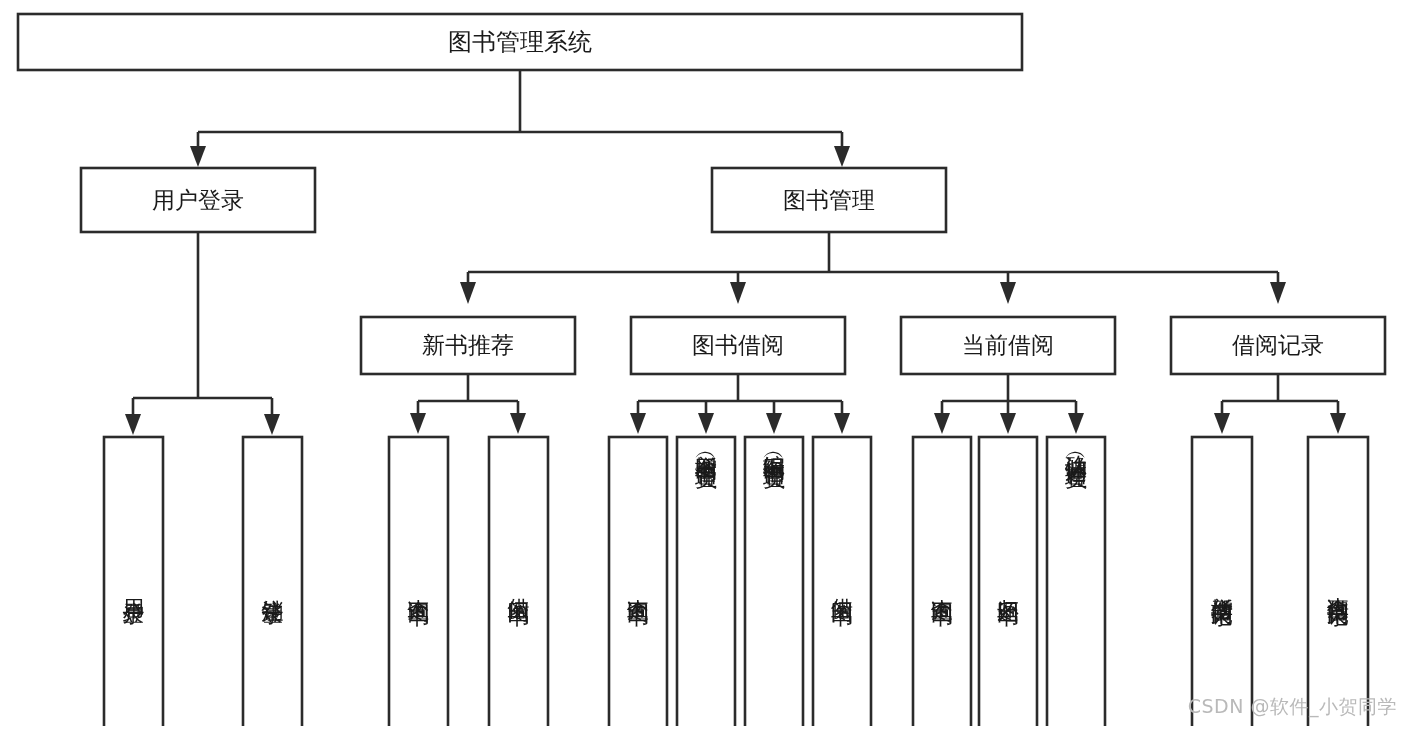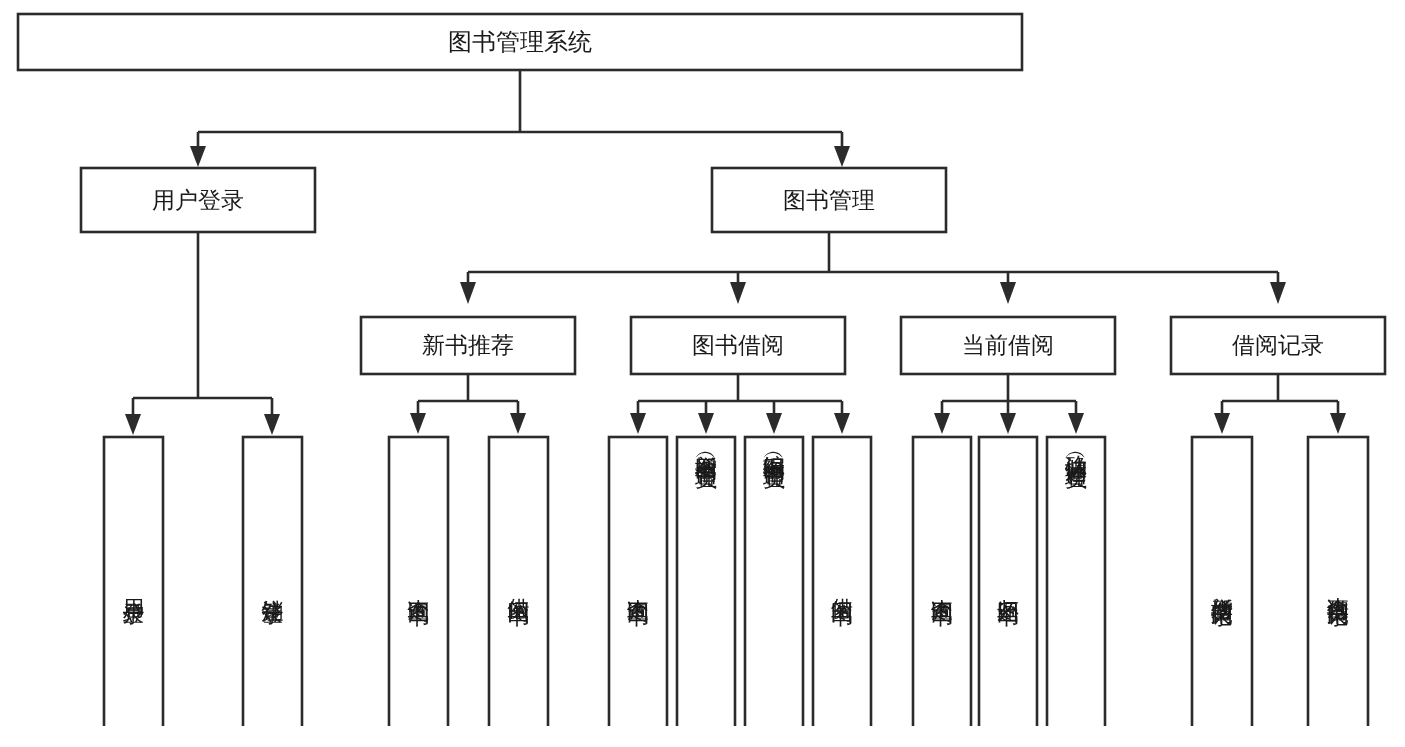--- a/index.html
+++ b/index.html
@@ -258,13 +258,14 @@
     <span class="leaf-label">确认归还（管理员）</span>
   </div>
 
   <div class="leaf-label-wrap" style="left:1192px; top:437px; width:60px; height:296px;">
     <span class="leaf-label">新增借阅记录</span>
   </div>
   <div class="leaf-label-wrap" style="left:1308px; top:437px; width:60px; height:296px;">
     <span class="leaf-label">查询借阅记录</span>
   </div>
 
+  <div class="watermark">CSDN @软件_小贺同学</div>
 </div>
 
 </body></html>

